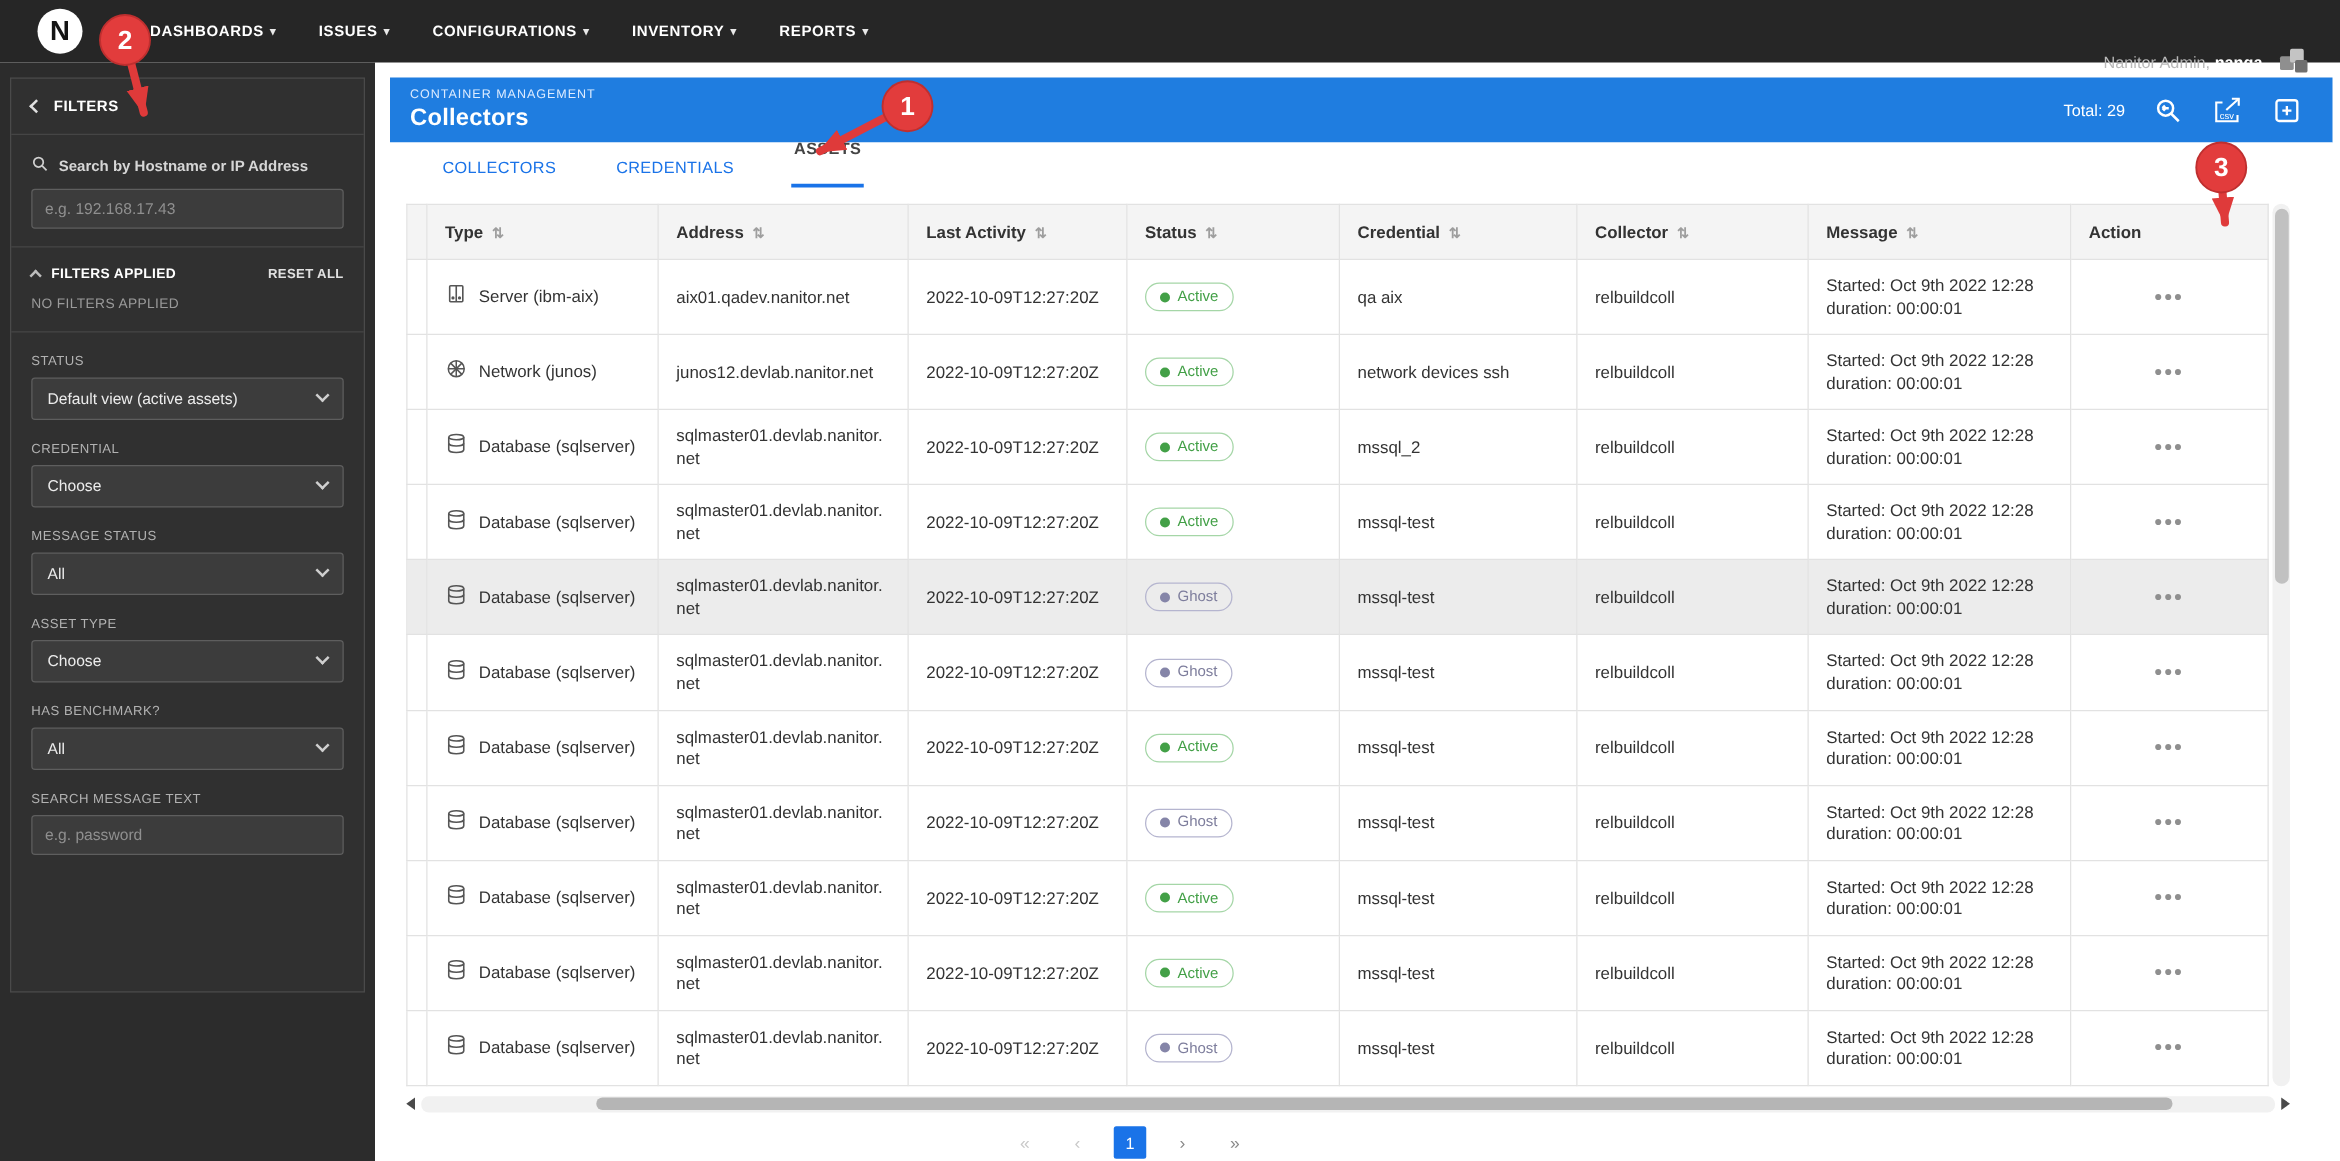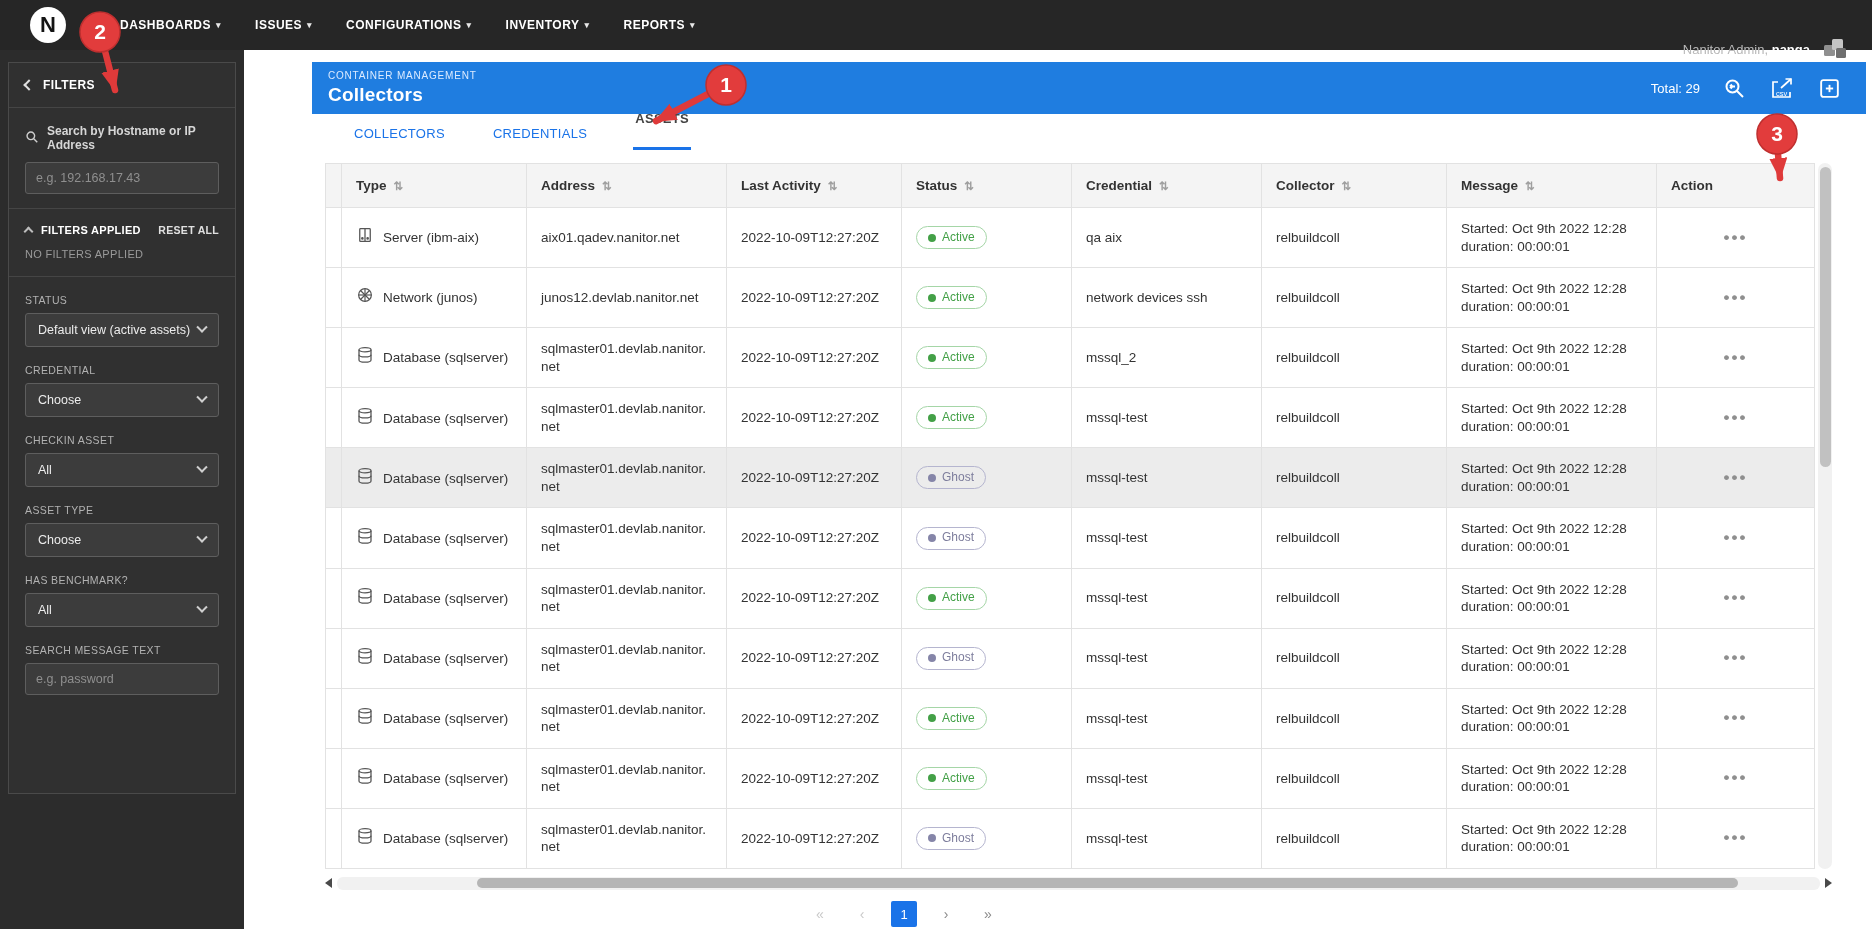--- a/index.html
+++ b/index.html
@@ -16,21 +16,21 @@
   .nav-items { display:flex; gap:34px; margin-left:54px; }
   .nav-item { color:#fff; font-size:12px; font-weight:bold; letter-spacing:.5px; cursor:pointer;
               display:flex; align-items:center; gap:5px; }
   .nav-item .caret { font-size:9px; color:#e8e8e8; }
   .user-block { margin-left:auto; margin-right:22px; display:flex; align-items:center; gap:10px;margin-top:48px; }
   .user-text { font-size:13px; color:#b9b9b9; }
   .user-text b { color:#fff; }
   .avatar { width:30px; height:30px; display:flex; align-items:center; justify-content:center; }
 
   
-  .sidebar { position:absolute; top:50px; left:0; width:244px; bottom:0; background:#2c2c2c; }
+  .sidebar { position:absolute; top:50px; left:0; width:300px; bottom:0; background:#2c2c2c; }
   .panel { position:absolute; top:12px; left:8px; right:8px; height:732px;
            background:#303030; border:1px solid #4a4a4a; }
   .panel-header { display:flex; align-items:center; gap:10px; padding:15px 16px;
                   border-bottom:1px solid #454545; color:#fff; font-size:12px; font-weight:bold;
                   letter-spacing:.4px; cursor:pointer; }
   .chev-left { width:8px; height:8px; border-left:2px solid #e0e0e0; border-bottom:2px solid #e0e0e0;
                transform:rotate(45deg); display:inline-block; }
   .chev-up { width:7px; height:7px; border-left:2px solid #bdbdbd; border-bottom:2px solid #bdbdbd;
              transform:rotate(135deg); display:inline-block; margin-top:3px; }
   .chev-down { width:8px; height:8px; border-right:2px solid #cfcfcf; border-bottom:2px solid #cfcfcf;
@@ -201,21 +201,21 @@
           </div>
         </div>
         <div class="field">
           <div class="flabel">CREDENTIAL</div>
           <div class="select">
             <span>Choose</span>
             <span class="chev-down"></span>
           </div>
         </div>
         <div class="field">
-          <div class="flabel">CHECKIN ASSET</div>
+          <div class="flabel">MESSAGE STATUS</div>
           <div class="select">
             <span>All</span>
             <span class="chev-down"></span>
           </div>
         </div>
         <div class="field">
           <div class="flabel">ASSET TYPE</div>
           <div class="select">
             <span>Choose</span>
             <span class="chev-down"></span>

